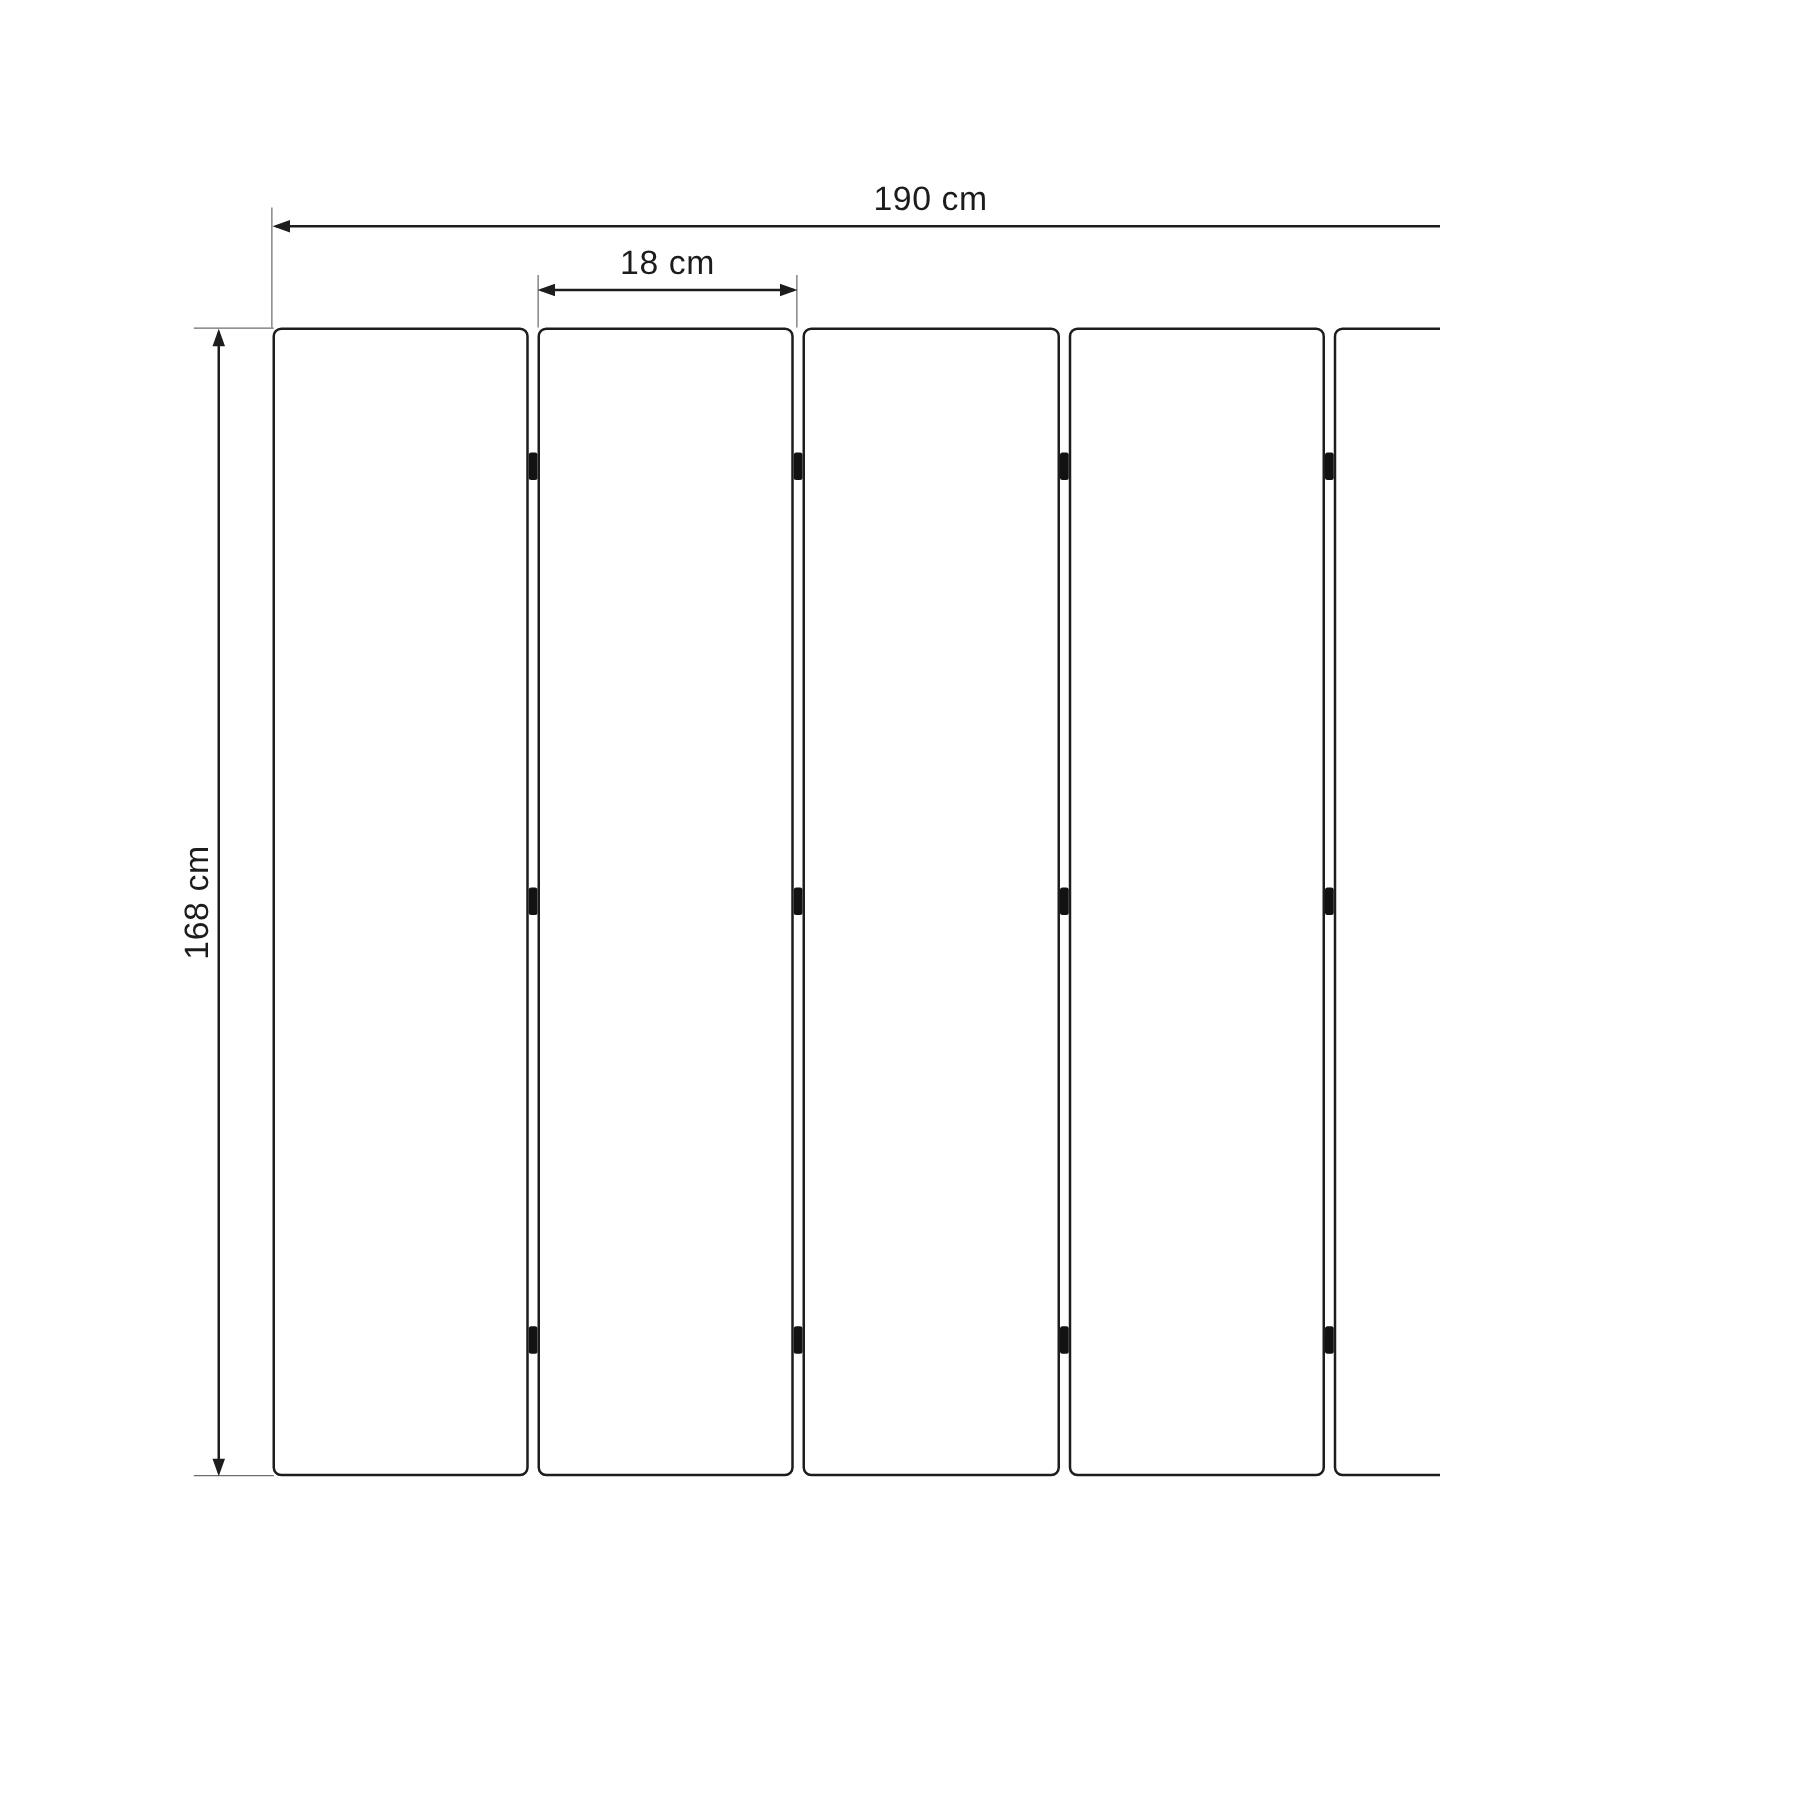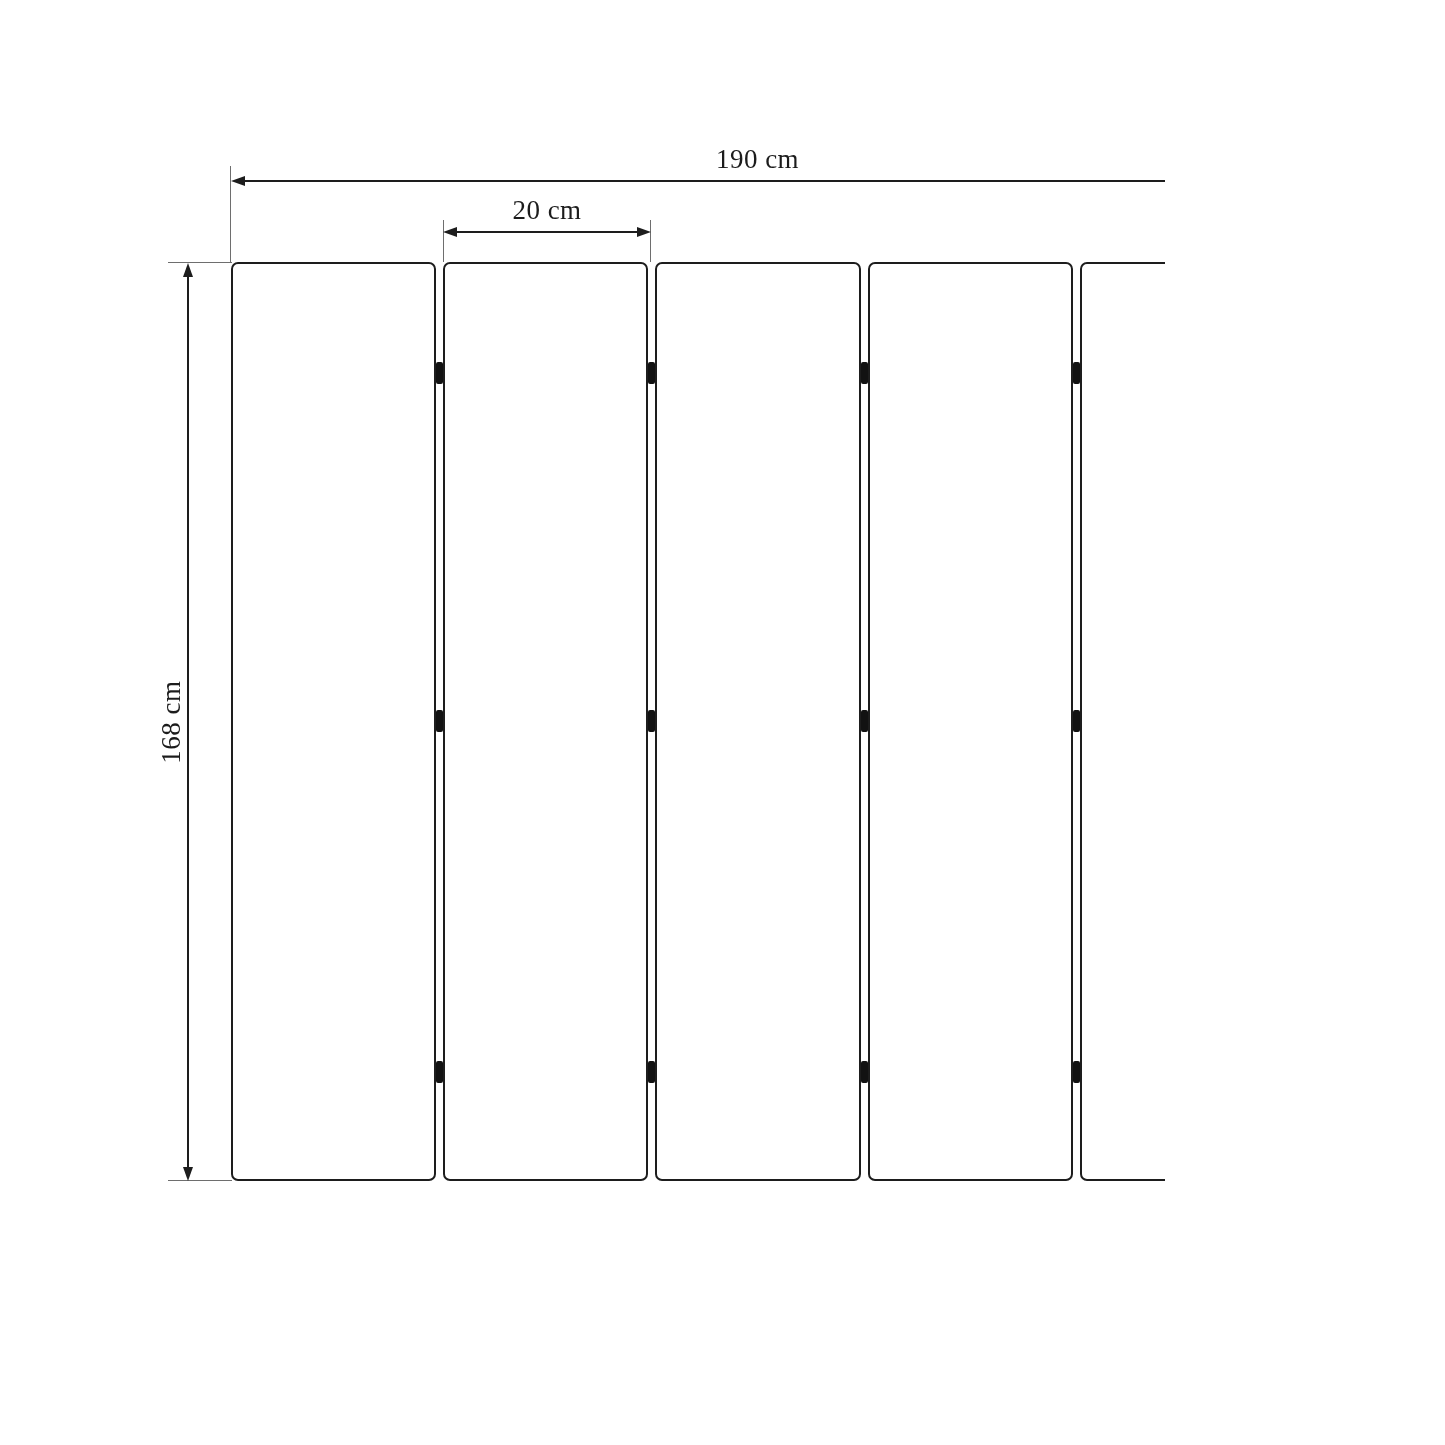--- a/index.html
+++ b/index.html
@@ -6,22 +6,21 @@
     margin: 0;
     padding: 0;
     background: #ffffff;
   }
   .stage {
     position: relative;
     width: 1152px;
     height: 1445px;
     background: var(--bg, #ffffff);
     overflow: hidden;
-    font-family: Liberation Serif, serif;
-    margin-left: 13px;
+    font-family: Liberation Sans, sans-serif;
   }
 
   
   .panel {
     position: absolute;
     top: 262px;
     height: 919px;
     box-sizing: border-box;
     background: var(--panel, #ffffff);
     border: 2.5px solid var(--line, #1d1d1d);
@@ -134,21 +133,21 @@
   <div class="ext" id="ext-height-top"></div>
   <div class="ext" id="ext-height-bottom"></div>
 
   <div class="dim-label" id="label-total">190 cm</div>
   <div class="dimh" id="dim-total">
     <span class="shaft"></span>
     <span class="ah ah-l"></span>
     <span class="ah ah-r"></span>
   </div>
 
-  <div class="dim-label" id="label-panel">20 cm</div>
+  <div class="dim-label" id="label-panel">18 cm</div>
   <div class="dimh" id="dim-panel">
     <span class="shaft"></span>
     <span class="ah ah-l"></span>
     <span class="ah ah-r"></span>
   </div>
 
   <div class="dim-label" id="label-height">168 cm</div>
   <div class="dimv" id="dim-height">
     <span class="shaft"></span>
     <span class="ah ah-t"></span>

